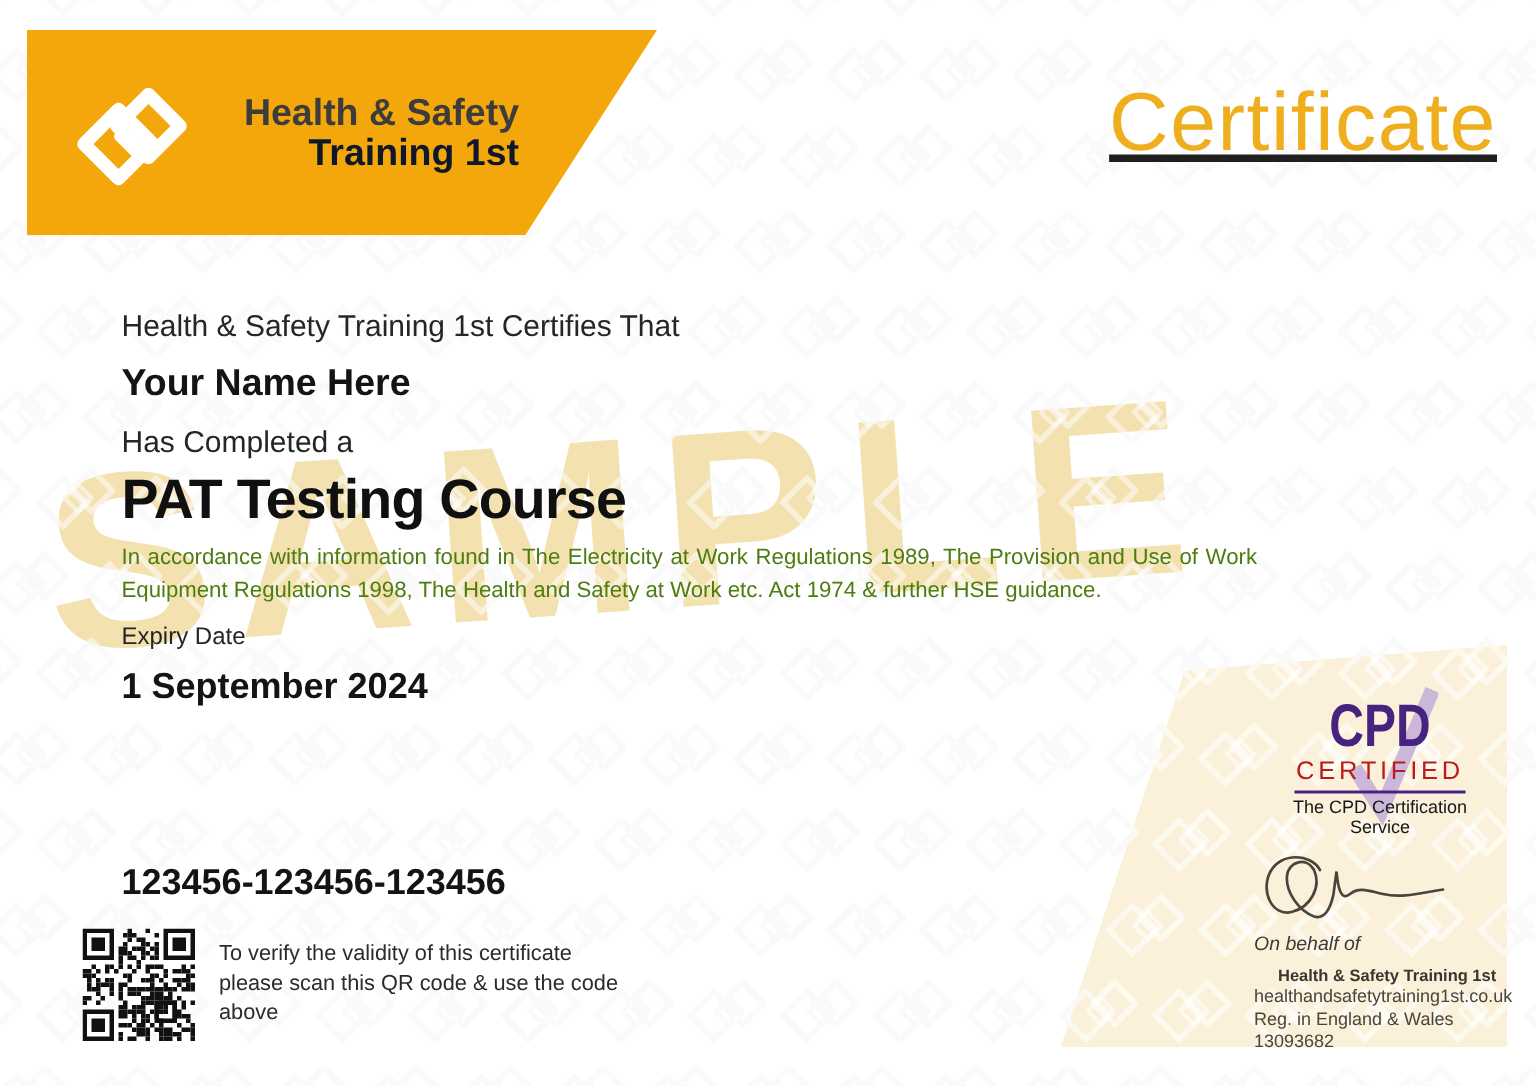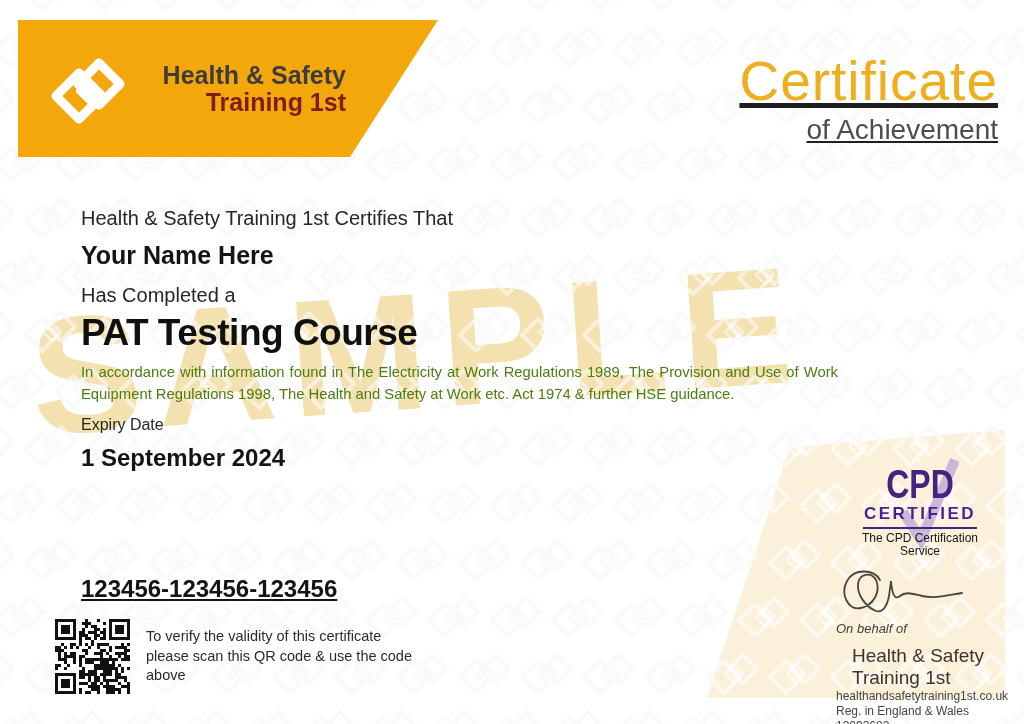--- a/index.html
+++ b/index.html
@@ -18,55 +18,55 @@
                clip-path:polygon(83px 17px,298px 0px,298px 268px,0px 268px);}
   #pattern-over{left:0;top:0;z-index:2;}
 
   
   #banner{left:18px;top:20px;width:420px;height:137px;z-index:3;
           background:var(--banner-orange,#F4A70B);
           clip-path:polygon(0 0,420px 0,332px 137px,0 137px);}
   #brand-logo{left:30px;top:34px;width:80px;height:72px;}
   #brand-text{right:92px;top:42px;text-align:right;line-height:27px;font-weight:bold;font-size:25px;}
   #brand-line1{color:var(--brand-dark,#3C3C3C);}
-  #brand-line2{color:#7f1d1d;}
+  #brand-line2{color:#0f172a;}
 
   
   #cert-header{right:26px;top:52px;z-index:4;text-align:right;text-decoration:underline;}
   #cert-title{font-size:55px;font-weight:500;line-height:58px;color:var(--title-yellow,#EFAE1E);letter-spacing:1px;}
   #cert-subtitle{font-size:28px;color:#4D4D4D;margin-top:4px;}
 
   
   .content{left:57px;z-index:4;margin-left:24px;}
   #certifies-line{top:207px;font-size:20px;color:#262626;}
   #recipient-name{top:241px;font-size:25px;font-weight:bold;color:#141414;}
   #completed-line{top:284px;font-size:20px;color:#262626;}
   #course-title{top:312px;font-size:37px;font-weight:bold;color:#101010;letter-spacing:-0.5px;}
   #legal-text{top:362px;width:757px;font-size:14.8px;line-height:21.5px;color:#4d7c0f;text-align:justify;}
   #expiry-label{top:416px;font-size:16px;color:#262626;}
   #expiry-date{top:444px;font-size:24px;font-weight:bold;color:#141414;}
   #check-label{top:543px;font-size:20px;color:#262626;}
-  #check-code{top:575px;font-size:24px;font-weight:bold;color:#141414;text-decoration:underline;}
+  #check-code{top:575px;font-size:24px;font-weight:bold;color:#141414;}
   #qr-code{left:55px;top:619px;width:75px;height:75px;z-index:4;}
   #qr-note{left:146px;top:627px;width:282px;font-size:14.5px;line-height:19.5px;color:#2b2b2b;z-index:4;}
 
   
   #cpd-block{left:845px;top:462px;width:150px;z-index:4;text-align:center;}
   #cpd-check{position:absolute;left:52px;top:-6px;z-index:0;}
   #cpd-acronym{position:relative;z-index:1;font-size:40px;font-weight:bold;
                color:var(--cpd-purple,#472380);transform:scaleX(0.8);letter-spacing:0;}
-  #cpd-certified{position:relative;z-index:1;font-size:17px;letter-spacing:2.5px;color:#4c1d95;margin-top:-3px;font-weight:bold;}
+  #cpd-certified{position:relative;z-index:1;font-size:17px;letter-spacing:2.5px;color:#b91c1c;margin-top:-3px;}
   #cpd-rule{position:relative;z-index:1;width:114px;height:2px;background:var(--cpd-purple,#472380);margin:3px auto 3px;}
   #cpd-service{position:relative;z-index:1;font-size:12px;line-height:13px;color:#161616;width:132px;margin:0 auto;}
 
   
   #signature{left:836px;top:564px;width:180px;z-index:4;color:var(--signature-ink,#47413A);}
   #signature-line{display:block;}
   #on-behalf{font-style:italic;font-size:13px;margin-top:2px;color:#3f3a35;}
-  #sig-company{font-size:19px;font-weight:normal;margin-top:9px;color:#3a352f;padding-left:16px;}
+  #sig-company{font-size:11px;font-weight:bold;margin-top:9px;color:#3a352f;padding-left:16px;}
   .sig-small{font-size:12px;line-height:15px;color:#4A443C;white-space:pre-wrap;}
 </style>
 </head>
 <body>
 
 <div id="page">
 
   <div class="abs" id="pattern-under">
       <svg width="1024" height="724" style="display:block">
     <defs>
@@ -606,21 +606,20 @@
       <path d="M31,37 l10,-10 10,10 -10,10 Z" stroke-width="6"></path>
     </svg>
     <div class="abs" id="brand-text">
       <div id="brand-line1">Health &amp; Safety</div>
       <div id="brand-line2">Training 1st</div>
     </div>
   </div>
 
   <div class="abs" id="cert-header">
     <div id="cert-title">Certificate</div>
-    <div id="cert-subtitle">of Achievement</div>
   </div>
 
   <div class="abs content" id="certifies-line">Health &amp; Safety Training 1st Certifies That</div>
   <div class="abs content" id="recipient-name">Your Name Here</div>
   <div class="abs content" id="completed-line">Has Completed a</div>
   <div class="abs content" id="course-title">PAT Testing Course</div>
   <div class="abs content" id="legal-text">In accordance with information found in The Electricity at Work Regulations 1989, The Provision and Use of Work Equipment Regulations 1998, The Health and Safety at Work etc. Act 1974 &amp; further HSE guidance.</div>
   <div class="abs content" id="expiry-label">Expiry Date</div>
   <div class="abs content" id="expiry-date">1 September 2024</div>
   <div class="abs content" id="check-code">123456-123456-123456</div>

